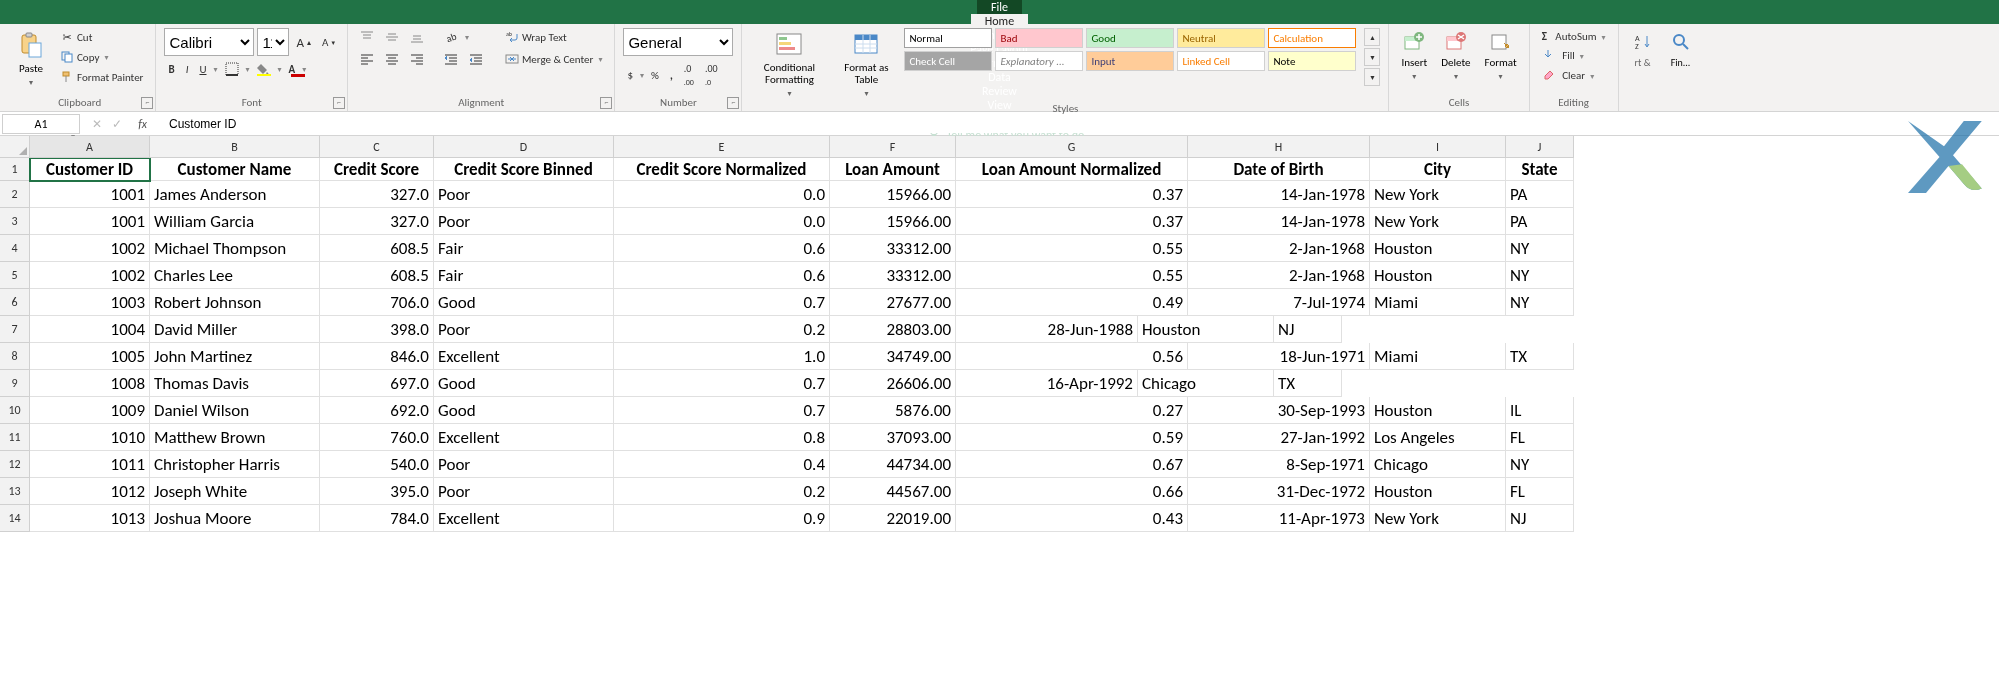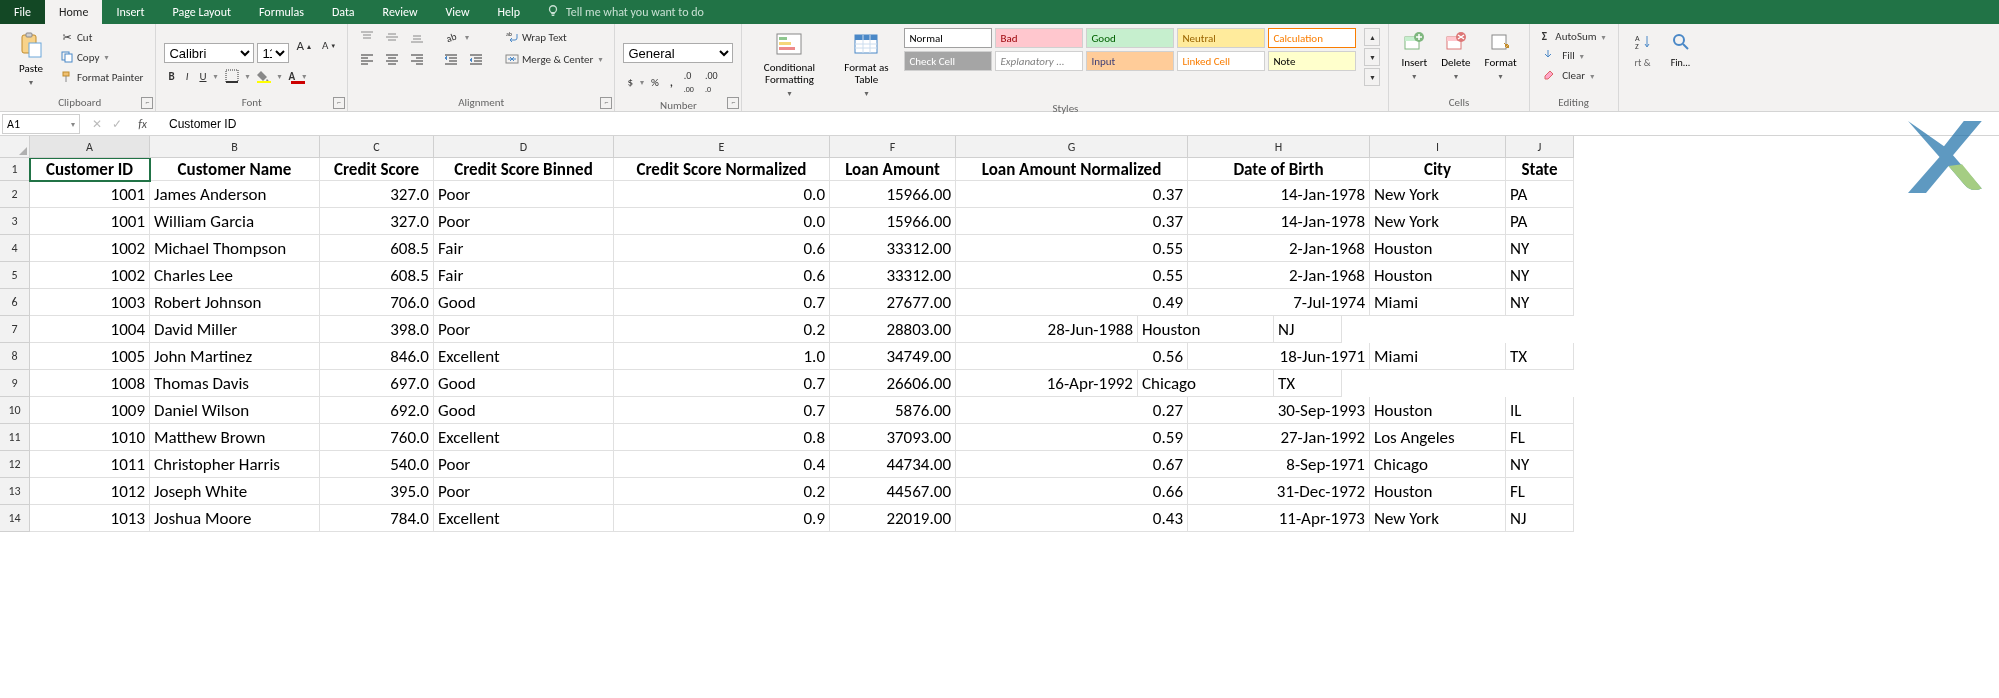--- a/index.html
+++ b/index.html
@@ -1,49 +1,49 @@
 <!DOCTYPE html>
 <html><head>
 <meta charset="utf-8">
 <style>
   * { box-sizing: border-box; margin: 0; padding: 0; }
   body { font-family: 'Segoe UI', Calibri, sans-serif; font-size: 12px; background: #fff; overflow: hidden; width: 1999px; height: 698px; }
   
   
-  .ribbon-tabs { display: flex; background: #217346; height: 24px; align-items: center; }
+  .ribbon-tabs { display: flex; background: #217346; height: 24px; align-items: center; flex-direction: column; }
   .ribbon-tab { color: #fff; padding: 0 14px; font-size: 12px; height: 24px; display: flex; align-items: center; cursor: pointer; }
   .ribbon-tab.file { background: #134825; }
   .ribbon-tab.active { background: #f3f2f1; color: #222; }
   .tellme-wrap { display: flex; align-items: center; color: #c7e0d2; margin-left: 12px; gap: 6px; }
   .tellme-wrap svg { width: 14px; height: 14px; }
   
   
   .ribbon-body { background: #f3f2f1; border-bottom: 1px solid #d4d4d4; display: flex; height: 88px; padding: 0 4px; }
   .group { border-right: 1px solid #d8d8d8; padding: 4px 8px 2px 8px; display: flex; flex-direction: column; justify-content: space-between; position: relative; }
   .group-label { text-align: center; font-size: 11px; color: #666; margin-top: 2px; }
   .group-content { display: flex; gap: 6px; align-items: flex-start; height: 100%; }
   .btn-vertical { display: flex; flex-direction: column; align-items: center; padding: 2px 4px; cursor: pointer; font-size: 11px; gap: 2px; }
   .btn-vertical .ico { width: 24px; height: 24px; display: flex; align-items: center; justify-content: center; }
   .btn-vertical .ico.large { width: 30px; height: 30px; }
   .stack { display: flex; flex-direction: column; gap: 2px; }
   .row { display: flex; gap: 3px; align-items: center; }
   .mini-btn { padding: 2px 4px; cursor: pointer; display: flex; align-items: center; gap: 3px; font-size: 11px; color: #333; }
   .ico-sm { width: 14px; height: 14px; display:inline-flex; align-items:center; justify-content:center; }
-  select.combo { font-size: 13px; border: 1px solid #ababab; height: 20px; background: #fff; margin-top: 15px; }
+  select.combo { font-size: 15px; border: 1px solid #ababab; height: 28px; background: #fff; }
   .font-name { width: 90px; }
   .font-size { width: 32px; }
   .launcher { position: absolute; right: 2px; bottom: 2px; width: 12px; height: 12px; border: 1px solid #999; font-size: 8px; text-align:center; line-height:9px; color:#666; cursor:pointer; }
   
   
   .styles-gallery { display: grid; grid-template-columns: repeat(5, 88px); grid-auto-rows: 20px; gap: 3px 3px; }
   .style-swatch { border: 1px solid #d0d0d0; padding: 0 4px; font-size: 11px; display:flex; align-items:center; overflow:hidden; white-space:nowrap; }
   
   
   .fbar { display: flex; align-items: center; height: 24px; border-bottom: 1px solid #d4d4d4; background: #fff; }
-  .name-box { width: 78px; border: 1px solid #cfcfcf; margin: 2px; padding: 2px 4px; font-size: 12px; height: 20px; display:flex; align-items:center; }
+  .name-box { width: 78px; border: 1px solid #cfcfcf; margin: 2px; padding: 2px 4px; font-size: 12px; height: 20px; display:flex; align-items:center;flex-direction:column; }
   .fbar-btns { display:flex; align-items:center; gap:10px; padding:0 10px; color:#888; }
   .fx { font-style: italic; color:#555; font-size: 12px; padding:0 6px; }
   .formula-input { flex: 1; border: none; outline: none; font-size: 12px; padding: 2px 6px; }
   .namebox-arrow { font-size:8px; color:#888; margin-left:auto; }
   
   
   .grid-wrap { display: flex; height: calc(698px - 24px - 88px - 24px); }
   .corner { width: 30px; height: 22px; background: #f2f2f2; border-right:1px solid #d0d0d0; border-bottom:1px solid #d0d0d0; position:relative; }
   .corner::after { content:''; position:absolute; right:2px; bottom:2px; width:0;height:0;border-left:8px solid transparent; border-bottom:8px solid #b0b0b0; }
   .col-headers { display:flex; height:22px; }

